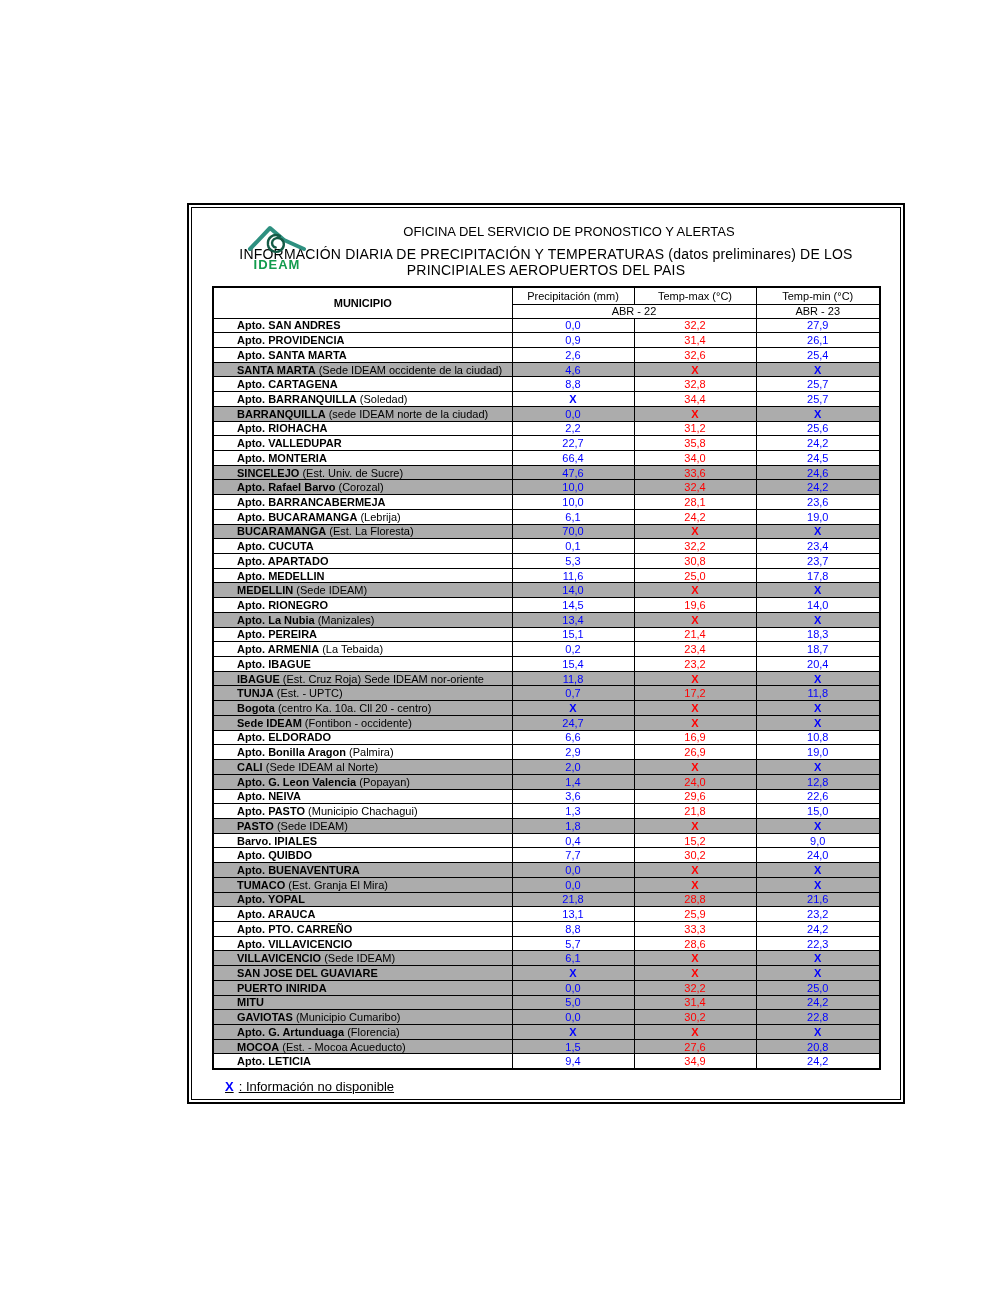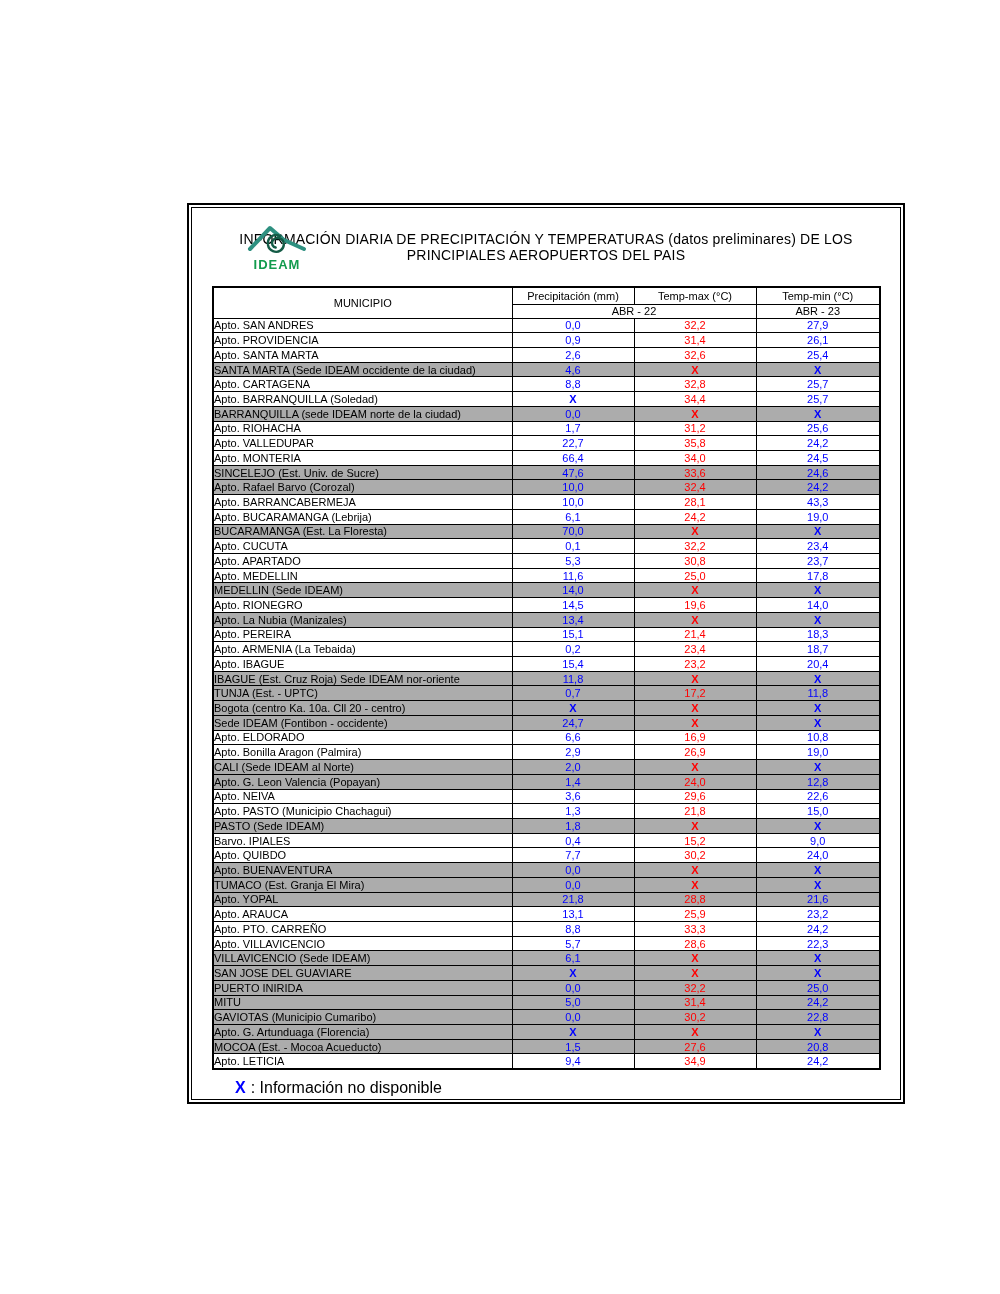--- a/index.html
+++ b/index.html
@@ -25,48 +25,49 @@
     margin-left:20px;border-collapse:collapse;table-layout:fixed;width:667px;
     border:2px solid #000;
   }
   table.wx th, table.wx td{
     border:1px solid #000;padding:0;overflow:hidden;white-space:nowrap;
     font-size:11px;line-height:12px;vertical-align:middle;
   }
   thead th{border:2px solid #000;font-weight:normal;text-align:center;background:#fff;}
   thead tr.h1{height:17px;}
   thead tr.h2{height:14px;}
-  thead th.municipio{font-weight:normal;}
+  thead th.municipio{font-weight:bold;}
   tbody tr{height:14.73px;}
   tbody tr.shade td{background:var(--shade,#ACACAC);}
   td.c-name{text-align:left;padding-left:3px;}
-  td.c-name b{font-weight:normal;}
+  td.c-name b{font-weight:bold;margin-left:23px;}
   td.c-val{text-align:center;border-left:2px solid #000;}
   td.v-precip{color:var(--precip,#0000FF);}
   td.v-tmax{color:var(--tmax,#FF0000);margin-top:43px;}
   td.v-tmin{color:var(--tmin,#0000FF);}
   td.missing{font-weight:bold;}
-  .legend{margin:9px 0 0 43px;font-size:16px;}
+  .legend{margin:9px 0 0 33px;font-size:13px;text-decoration:underline;}
   .legend .x{color:var(--precip,#0000FF);font-weight:bold;margin-right:5px;}
 </style>
 </head>
 <body>
 
 <div class="frame">
   <div class="frame-inner">
 
     <div class="doc-header">
       <div class="logo">
         <svg width="62" height="34" viewBox="0 0 62 34">
           <path d="M4 26 L24 5 L38 17 L58 26" fill="none" stroke="#2E9080" stroke-width="4" stroke-linejoin="round" stroke-linecap="round"></path>
           <path d="M34 13 c-7 -3 -13 2 -12 9 c1 6 8 8.5 12.5 5.5 c4 -2.6 4.5 -8.5 1 -11.2 c-3 -2.3 -7.5 -1.4 -9 1.8 c-1.3 2.7 0.2 5.9 3.2 6.4" fill="none" stroke="#145B46" stroke-width="2.4" stroke-linecap="round"></path>
         </svg>
         <div style="font-weight:bold;font-size:13px;color:#129B4D;letter-spacing:1px;">IDEAM</div>
       </div>
       <div class="titles">
+        <div class="title-line">OFICINA DEL SERVICIO DE PRONOSTICO Y ALERTAS</div>
       </div>
       <div class="subtitle">INFORMACIÓN DIARIA DE PRECIPITACIÓN Y TEMPERATURAS (datos preliminares) DE LOS PRINCIPIALES AEROPUERTOS DEL PAIS</div>
     </div>
 
     <table class="wx">
       <colgroup>
         <col style="width:299px">
           <col style="width:122px">
           <col style="width:122px">
           <col style="width:124px">
@@ -121,21 +122,21 @@
             <td class="c-val v-tmin">25,7</td>
           </tr>
           <tr class="shade">
             <td class="c-name"><b>BARRANQUILLA</b> (sede IDEAM norte de la ciudad)</td>
             <td class="c-val v-precip">0,0</td>
             <td class="c-val v-tmax missing">X</td>
             <td class="c-val v-tmin missing">X</td>
           </tr>
           <tr>
             <td class="c-name"><b>Apto. RIOHACHA</b></td>
-            <td class="c-val v-precip">1,7</td>
+            <td class="c-val v-precip">2,2</td>
             <td class="c-val v-tmax">31,2</td>
             <td class="c-val v-tmin">25,6</td>
           </tr>
           <tr>
             <td class="c-name"><b>Apto. VALLEDUPAR</b></td>
             <td class="c-val v-precip">22,7</td>
             <td class="c-val v-tmax">35,8</td>
             <td class="c-val v-tmin">24,2</td>
           </tr>
           <tr>
@@ -153,21 +154,21 @@
           <tr class="shade">
             <td class="c-name"><b>Apto. Rafael Barvo</b> (Corozal)</td>
             <td class="c-val v-precip">10,0</td>
             <td class="c-val v-tmax">32,4</td>
             <td class="c-val v-tmin">24,2</td>
           </tr>
           <tr>
             <td class="c-name"><b>Apto. BARRANCABERMEJA</b></td>
             <td class="c-val v-precip">10,0</td>
             <td class="c-val v-tmax">28,1</td>
-            <td class="c-val v-tmin">43,3</td>
+            <td class="c-val v-tmin">23,6</td>
           </tr>
           <tr>
             <td class="c-name"><b>Apto. BUCARAMANGA</b> (Lebrija)</td>
             <td class="c-val v-precip">6,1</td>
             <td class="c-val v-tmax">24,2</td>
             <td class="c-val v-tmin">19,0</td>
           </tr>
           <tr class="shade">
             <td class="c-name"><b>BUCARAMANGA</b> (Est. La Floresta)</td>
             <td class="c-val v-precip">70,0</td>

